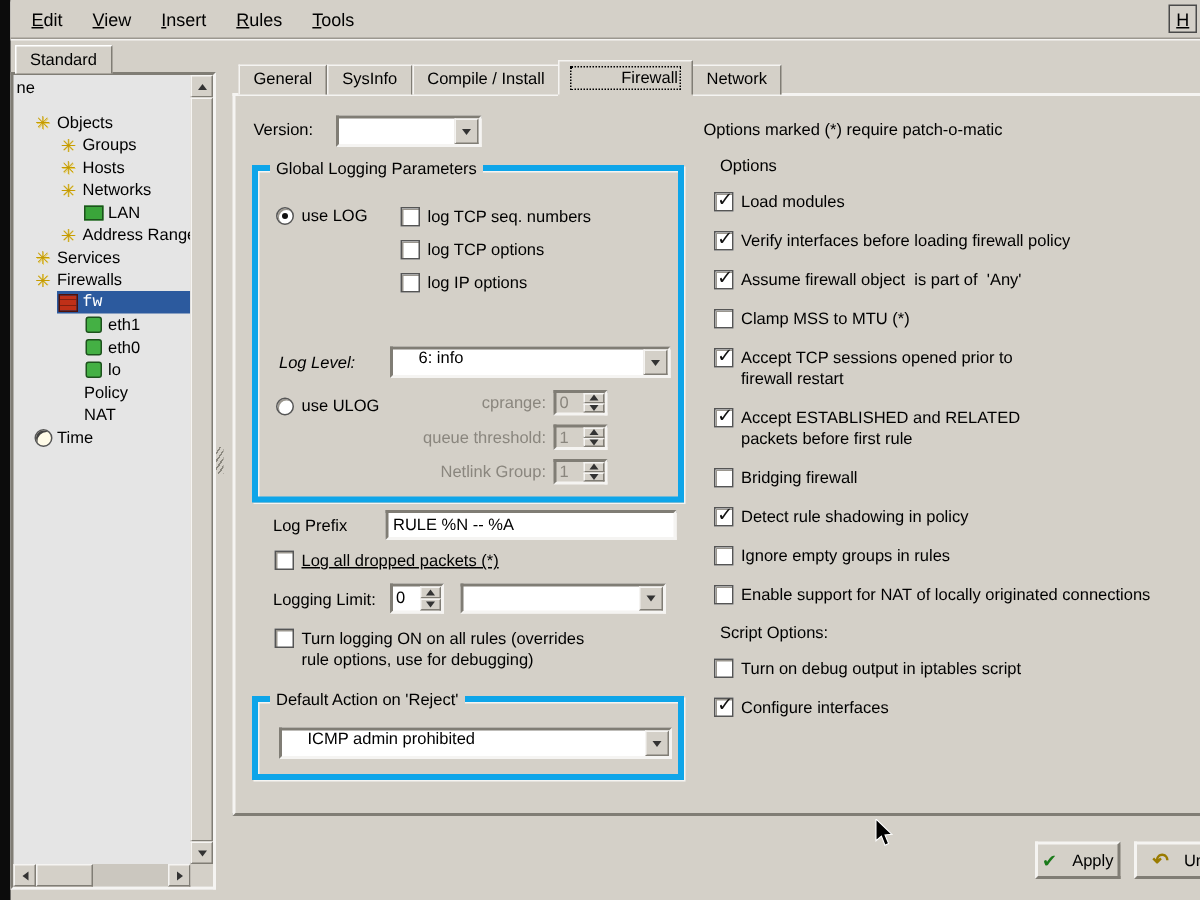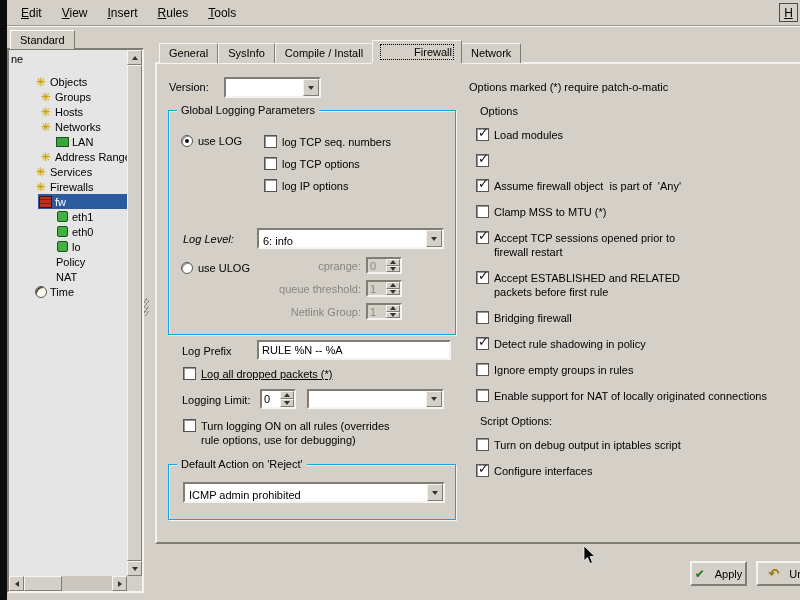--- a/index.html
+++ b/index.html
@@ -20,23 +20,23 @@
             display:flex;align-items:center;justify-content:center;background:#d4d0c8;}
 
   
   .lib-tab{position:absolute;left:10px;top:30px;height:19px;padding:3px 9px 0;background:#d4d0c8;
            border:1px solid #807d75;border-bottom:none;border-top-color:#fff;border-left-color:#fff;z-index:2;}
   .tree-panel{position:absolute;left:7px;top:48px;width:137px;height:545px;background:#e5e5e5;
               border:2px solid;border-color:#807d75 #f5f4f2 #f5f4f2 #807d75;}
   .tree-header{position:absolute;left:2px;top:3px;}
   .tree-list{position:absolute;left:0;top:24px;right:15px;bottom:15px;overflow:hidden;}
   .tree-row{display:flex;align-items:center;height:15px;white-space:nowrap;cursor:default;}
-  .lvl0{padding-left:24px;}.lvl1{padding-left:29px;}.lvl2{padding-left:46px;}
+  .lvl0{padding-left:12px;}.lvl1{padding-left:29px;}.lvl2{padding-left:46px;}
   .row-body{display:flex;align-items:center;flex:1;height:15px;gap:3px;padding-left:1px;}
-  .tree-row.selected .row-body{background:#2c5a9e;color:#fff;}
+  .tree-row.selected .row-body{background:#2c5a9e;color:#fff;font-family:Liberation Mono, monospace;}
   .ticon{width:13px;height:12px;display:inline-flex;align-items:center;justify-content:center;flex:none;}
   .icon-lib .ticon::before{content:"✳";color:#c49a00;font-size:12px;line-height:12px;text-shadow:.5px .5px 0 #e8d060;}
   .icon-network .ticon::before{content:"";width:11px;height:8px;background:#3aa53a;border:1px solid #1d521d;}
   .icon-iface .ticon::before{content:"";width:9px;height:9px;background:#44b044;border:1px solid #1d521d;border-radius:2px;}
   .icon-firewall .ticon::before{content:"";width:11px;height:10px;border:1px solid #501008;
       background:repeating-linear-gradient(0deg,#c03018 0 3px,#802010 3px 4px);}
   .icon-clock .ticon::before{content:"";width:10px;height:10px;border-radius:50%;background:#fffbe8;
       border:1px solid #555;box-shadow:inset 2px 2px 0 -1px #444;}
 
   
@@ -70,32 +70,32 @@
   .tab.active .tab-label{outline:1px dotted #000;outline-offset:1px;padding-left:32px;}
   .pane{position:absolute;left:5px;top:29px;width:650px;height:482px;background:#d4d0c8;
         border:2px solid;border-color:#f5f4f2 #807d75 #807d75 #f5f4f2;}
 
   .lbl{position:absolute;white-space:nowrap;}
   .version-label{left:12px;top:17px;}
   .patch-note{left:312px;top:17px;}
 
   
   .combo{position:absolute;background:#fff;border:2px solid;border-color:#807d75 #f5f4f2 #f5f4f2 #807d75;
-         display:flex;align-items:flex-end;padding-left:4px;cursor:default;}
+         display:flex;align-items:flex-start;padding-left:17px;cursor:default;}
   .combo .combo-val{flex:1;overflow:hidden;white-space:nowrap;}
   .combo .combo-btn{width:16px;align-self:stretch;background:#d4d0c8;flex:none;
          border:1px solid;border-color:#f5f4f2 #807d75 #807d75 #f5f4f2;
          display:flex;align-items:center;justify-content:center;}
   .version-combo{left:67px;top:13px;width:97px;height:21px;}
   .loglevel-combo{left:88px;top:117px;width:187px;height:21px;}
   .limit-combo{left:150px;top:325px;width:137px;height:20px;}
   .default-combo{left:14px;top:17px;width:262px;height:21px;}
 
   
-  .group{position:absolute;border:1px solid #0ea5e9;box-shadow:1px 1px 0 #f5f4f2,inset 1px 1px 0 #f5f4f2;}
+  .group{position:absolute;border:4px solid #0ea5e9;box-shadow:1px 1px 0 #f5f4f2,inset 1px 1px 0 #f5f4f2;}
   .gtitle{position:absolute;top:-7px;left:8px;background:#d4d0c8;padding:0 4px;white-space:nowrap;}
   .group-logging{left:11px;top:46px;width:288px;height:225px;}
   .group-default{left:11px;top:400px;width:288px;height:56px;}
 
   
   .radio-row{position:absolute;display:flex;align-items:center;gap:5px;cursor:default;}
   .rad{width:12px;height:12px;border-radius:50%;background:#fff;border:1px solid #555;
        box-shadow:inset 1px 1px 0 #9a968e;position:relative;flex:none;}
   .radio-row.checked .rad::after{content:"";position:absolute;left:3px;top:3px;width:4px;height:4px;
        border-radius:50%;background:#111;}
@@ -496,20 +496,21 @@
       <div class="opt-title">Options</div>
       <div>
 
           <label class="chk opt checked">
             <span class="cbox"></span>
             <span class="clabel pre">Load modules</span>
           </label>
 
           <label class="chk opt checked">
             <span class="cbox"></span>
+            <span class="clabel pre">Verify interfaces before loading firewall policy</span>
           </label>
 
           <label class="chk opt checked">
             <span class="cbox"></span>
             <span class="clabel pre">Assume firewall object  is part of  'Any'</span>
           </label>
 
           <label class="chk opt">
             <span class="cbox"></span>
             <span class="clabel pre">Clamp MSS to MTU (*)</span>

